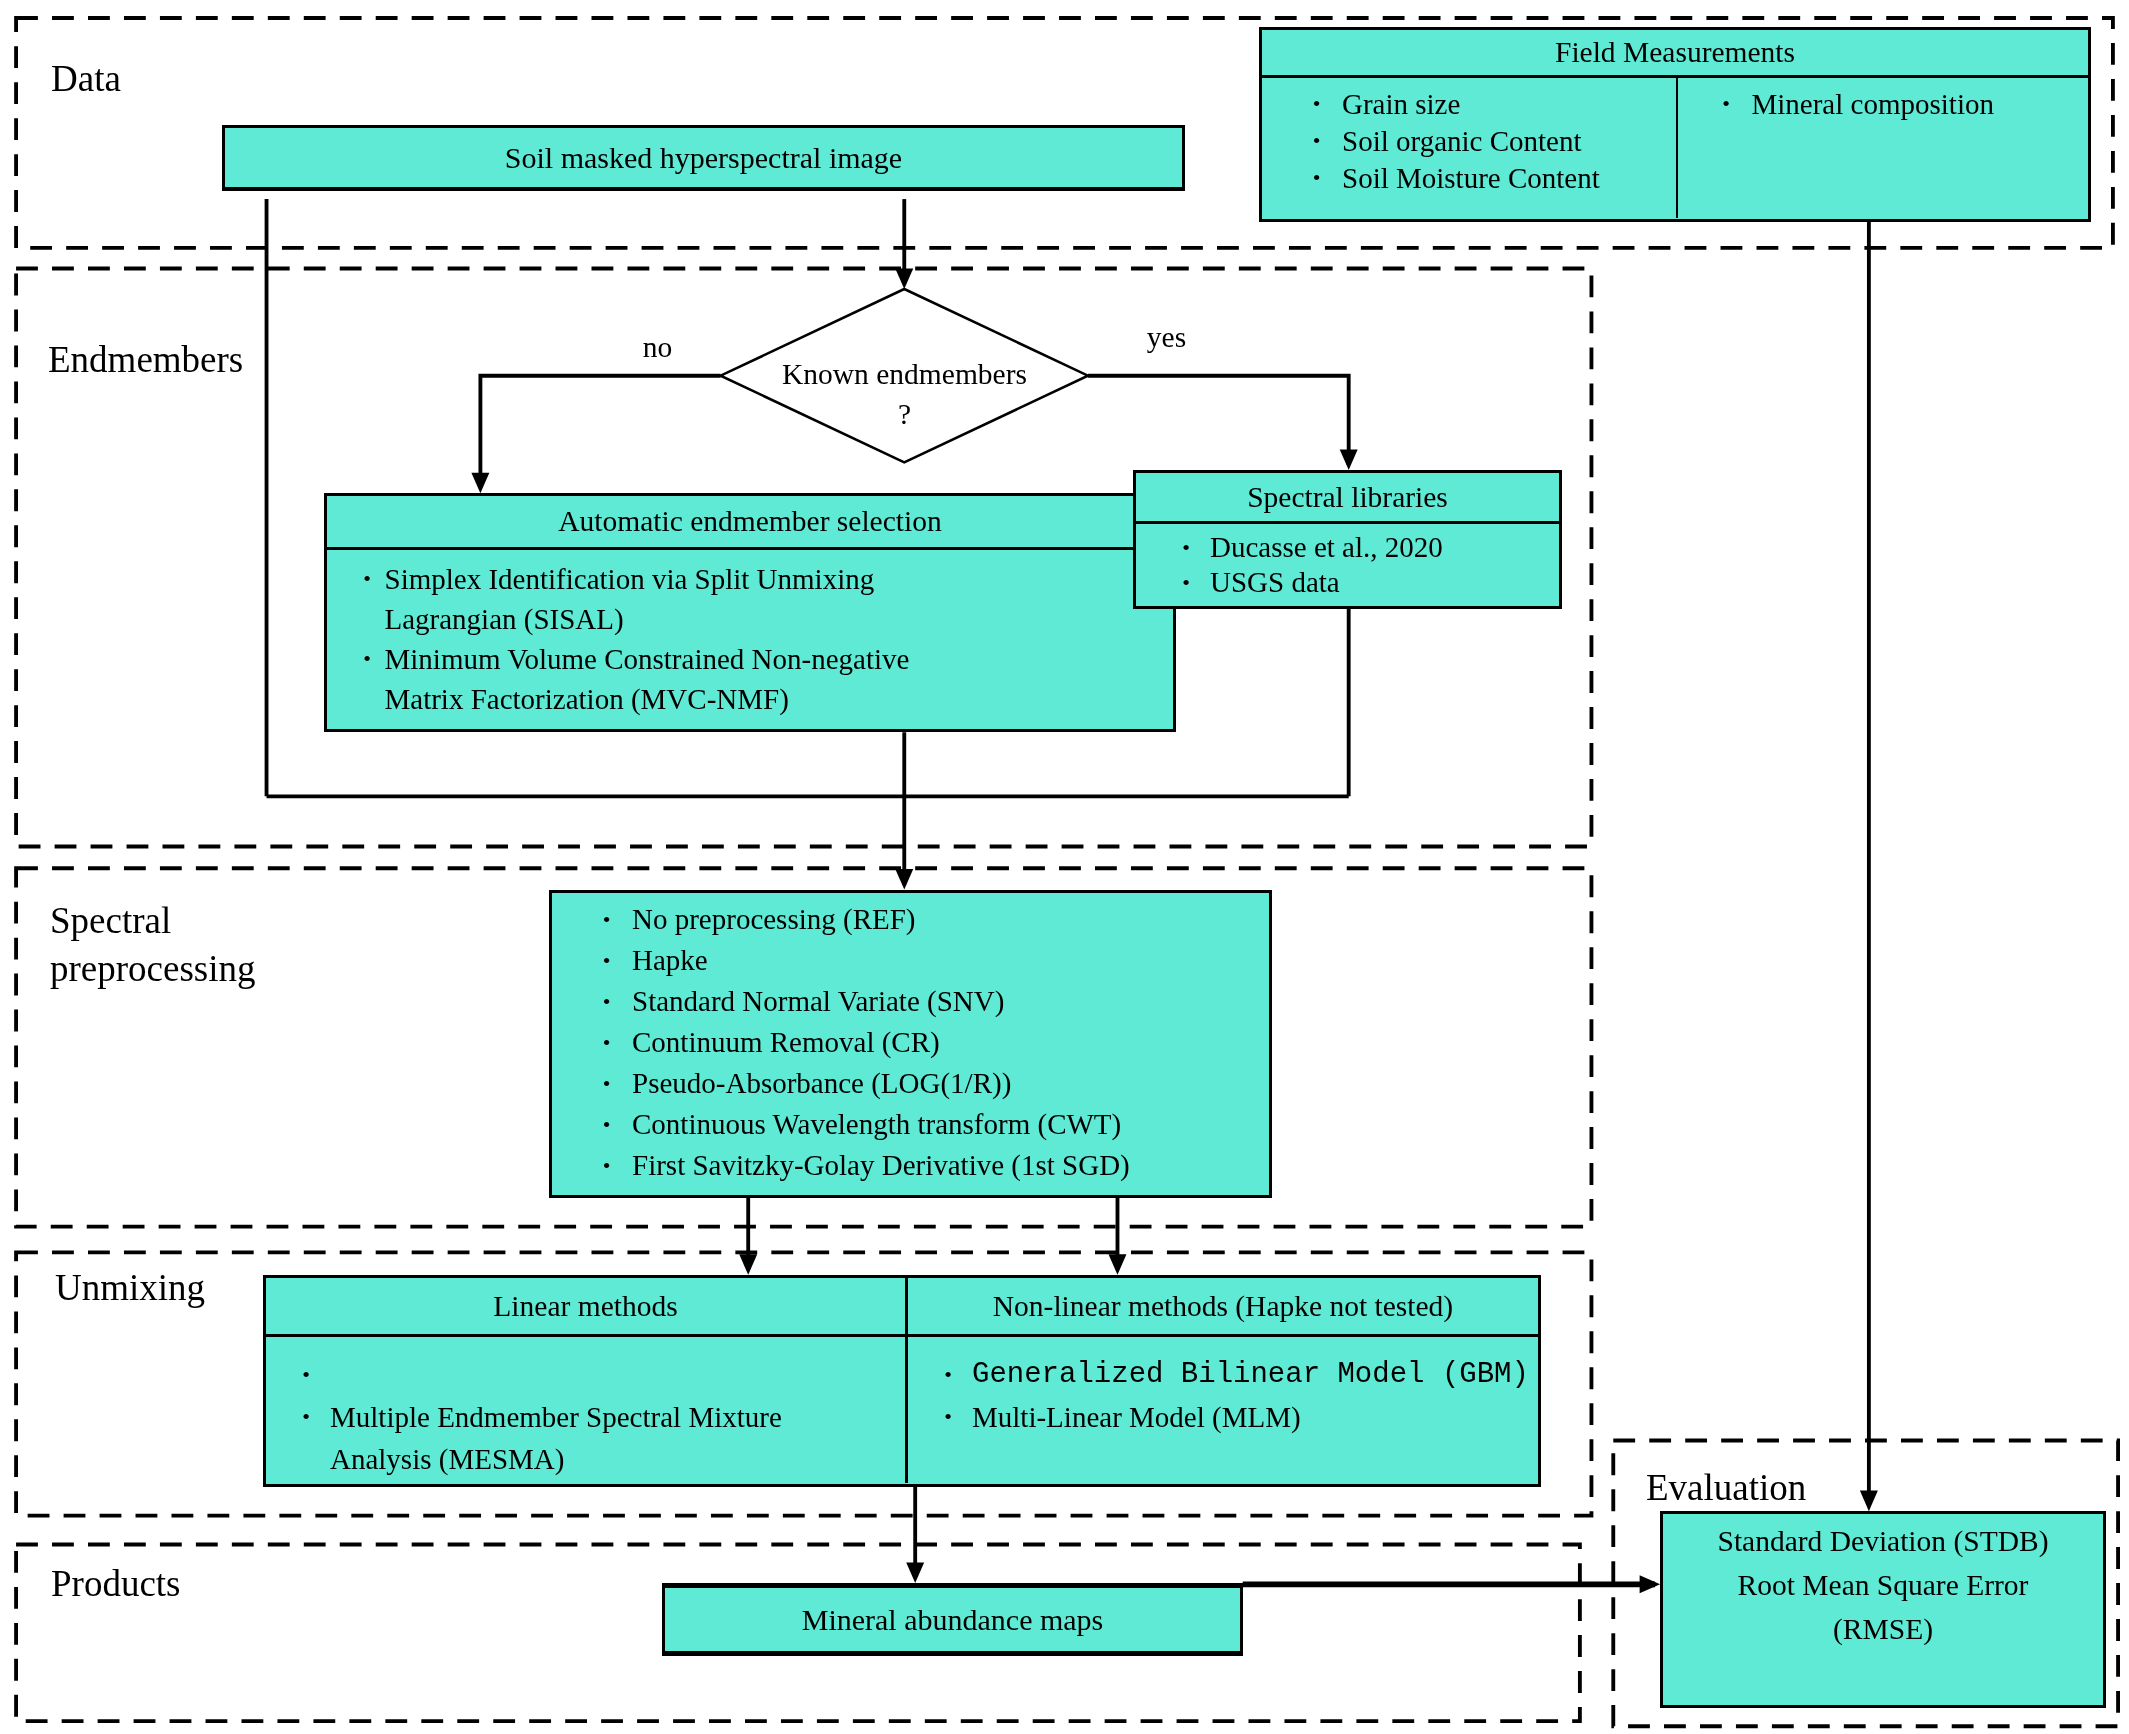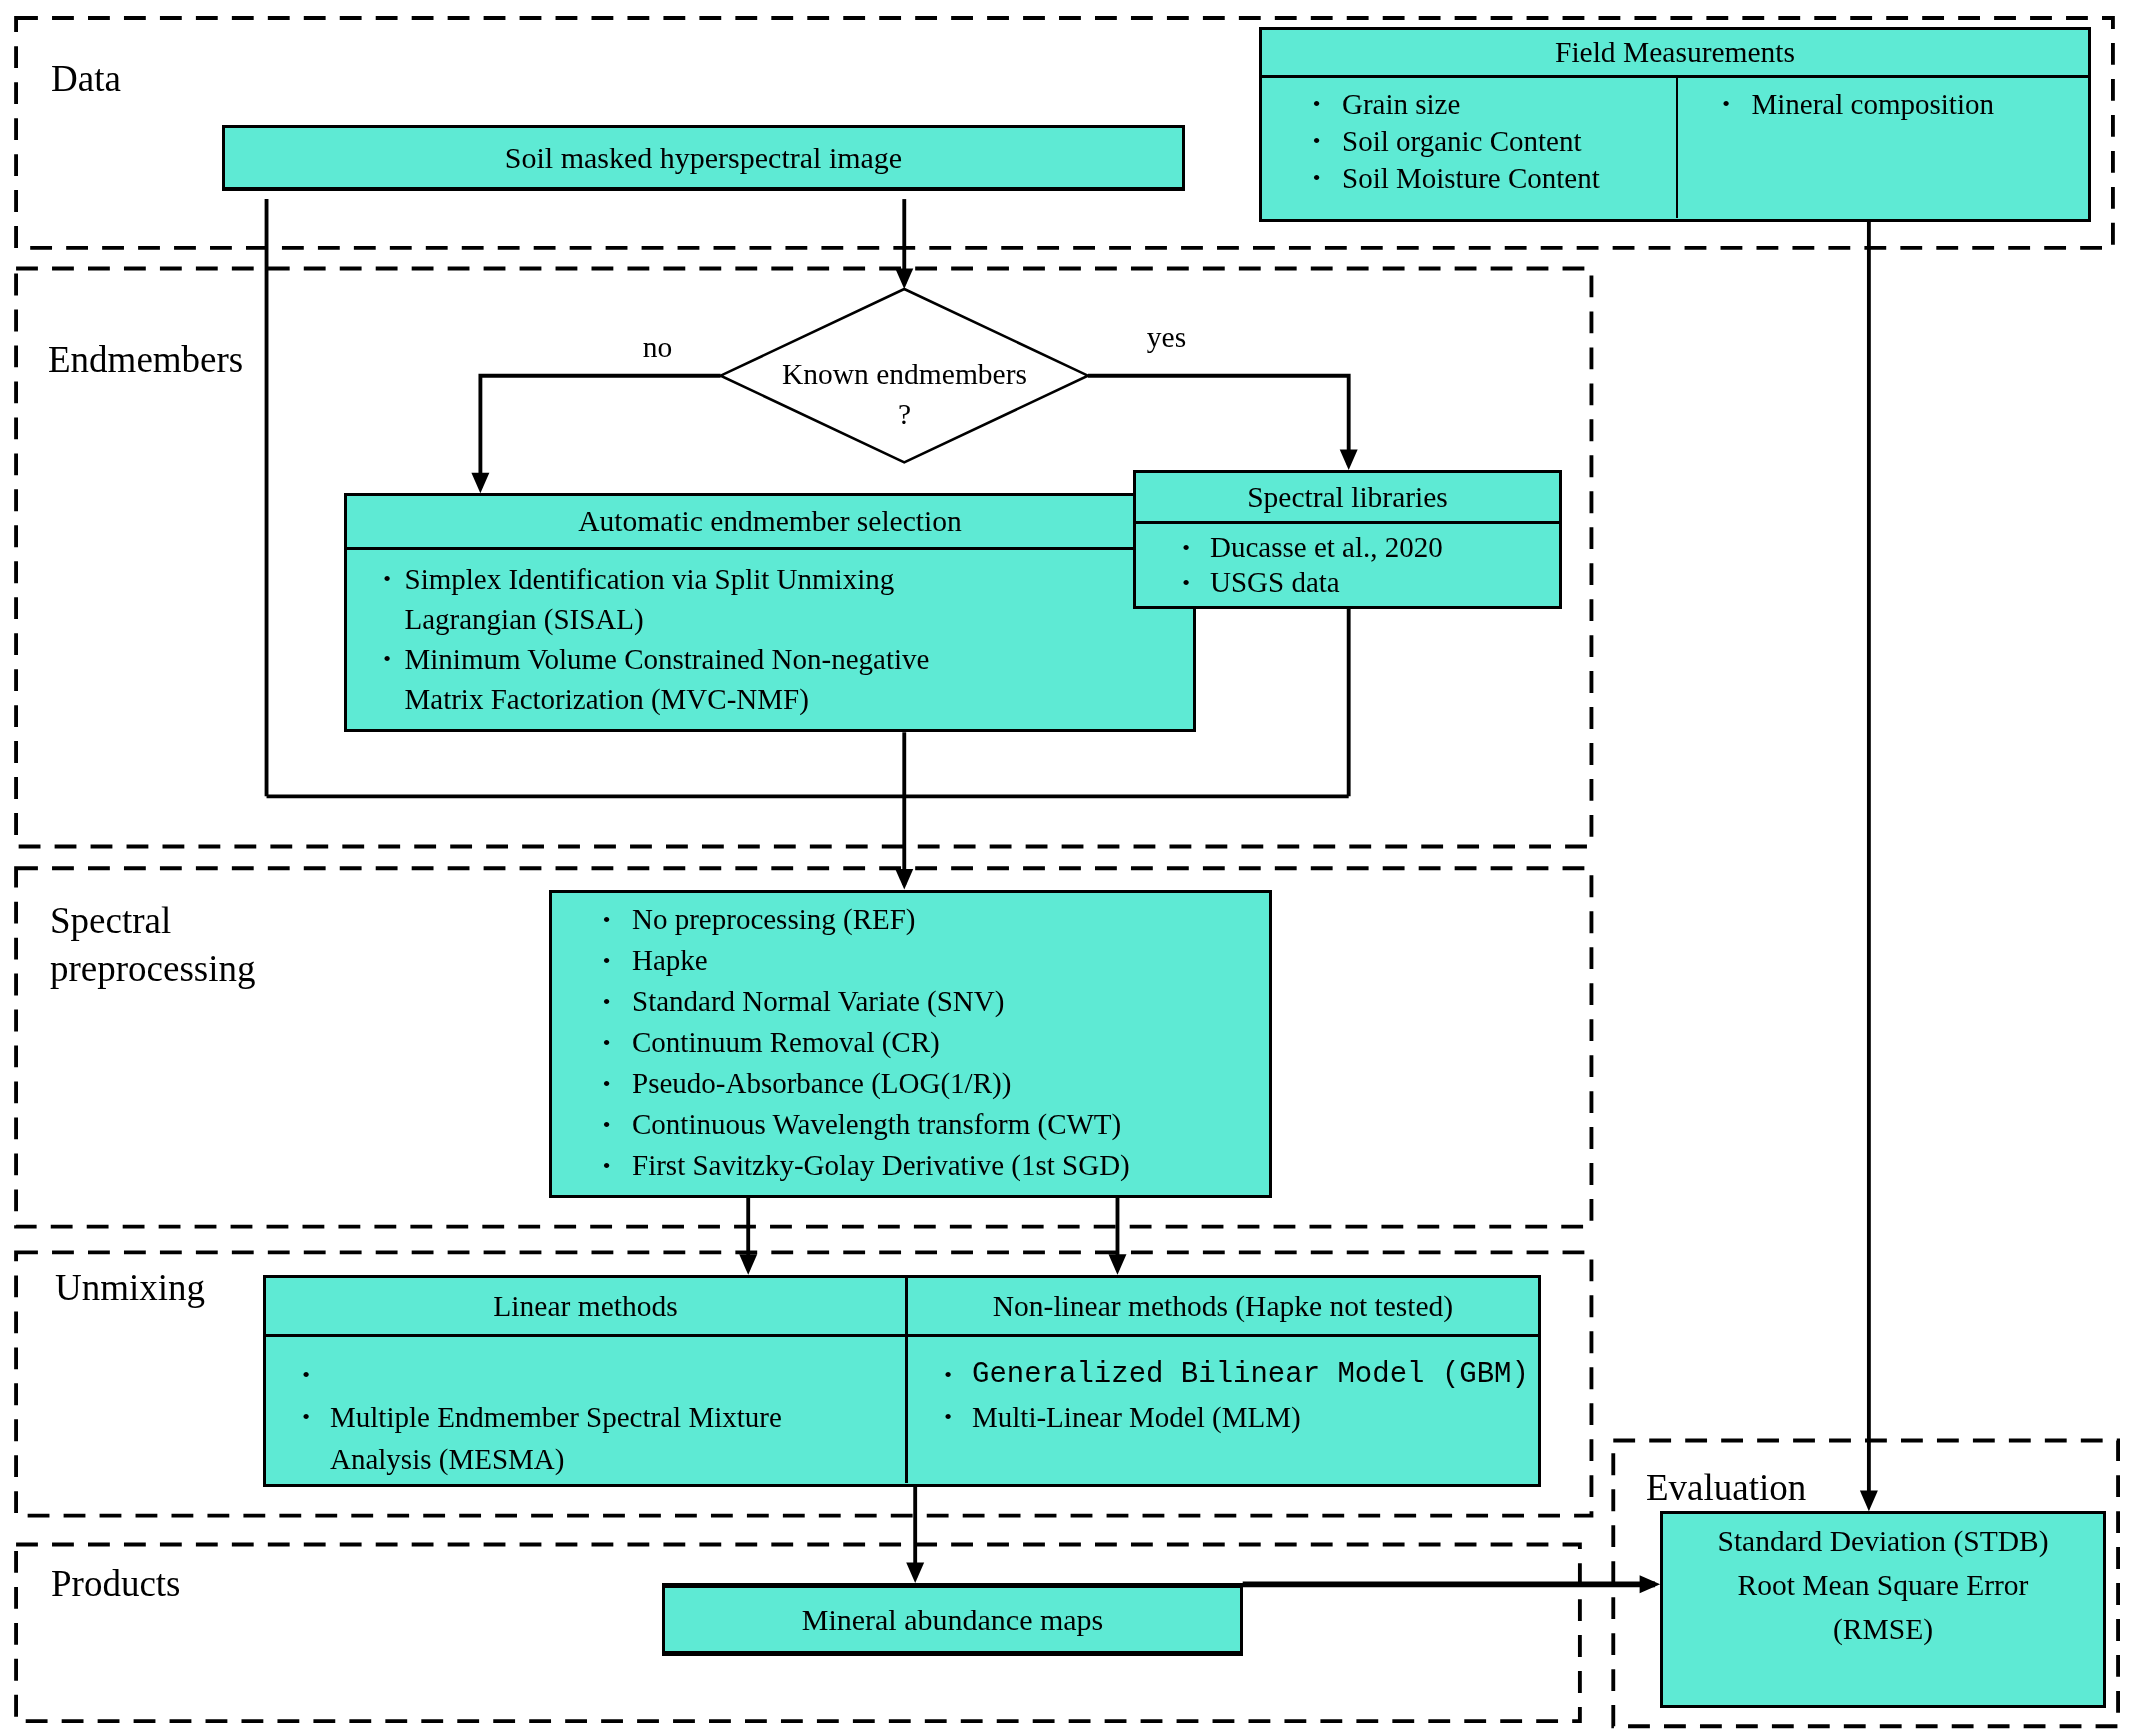--- a/index.html
+++ b/index.html
@@ -105,21 +105,21 @@
         </div>
       </div>
     </div>
   </div>
 
   <div class="flabel" style="left:744px; top:358px; width:321px;">Known endmembers</div>
   <div class="flabel" style="left:744px; top:398px; width:321px;">?</div>
   <div class="flabel" style="left:606px;  top:331px; width:103px;">no</div>
   <div class="flabel" style="left:1115px; top:321px; width:103px;">yes</div>
 
-  <div class="box" style="left:344px; top:493px; width:852px; height:239px; border-top-width:3.9px;">
+  <div class="box" style="left:324px; top:493px; width:852px; height:239px; border-top-width:3.9px;">
     <div class="hdr" style="height:54px;">
       <span>Automatic endmember selection</span>
     </div>
     <div class="bullets" style="padding:9px 0 0 22.5px;">
       <div class="bitem">
         <span class="dot" style="width:35px; line-height:40px;">•</span>
         <div class="blines" style="line-height:40px;">
           <div class="bline">Simplex Identification via Split Unmixing</div>
           <div class="bline">Lagrangian (SISAL)</div>
         </div>

